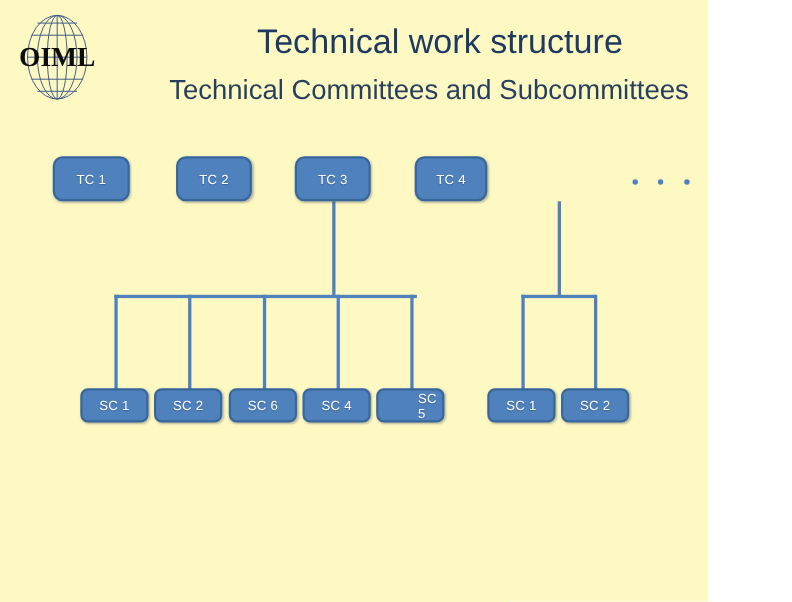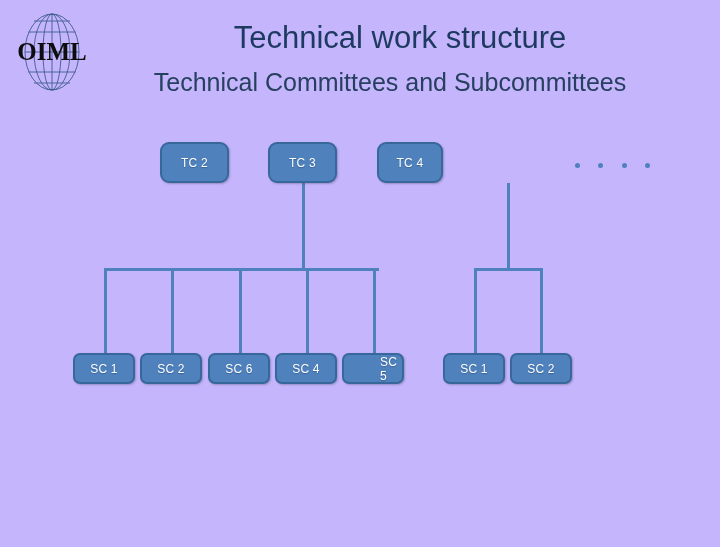--- a/index.html
+++ b/index.html
@@ -6,23 +6,23 @@
   html, body {
     margin: 0;
     padding: 0;
     background: #ffffff;
   }
   body {
     font-family: "Liberation Sans", sans-serif;
   }
   #slide {
     position: relative;
-    width: 720px;
+    width: 644px;
     height: 547px;
-    background: #c4b5fd;
+    background: #fef9c3;
     overflow: hidden;
   }
 
   
   #logo {
     position: absolute;
     left: 10px;
     top: 6px;
     width: 84px;
     height: 92px;
@@ -127,20 +127,23 @@
     <div class="line h" style="left: 104px; top: 268px; width: 275px;"></div>
     <div class="line v" style="left: 104px; top: 268px; height: 86px;"></div>
     <div class="line v" style="left: 171px; top: 268px; height: 86px;"></div>
     <div class="line v" style="left: 239px; top: 268px; height: 86px;"></div>
     <div class="line v" style="left: 306px; top: 268px; height: 86px;"></div>
     <div class="line v" style="left: 373px; top: 268px; height: 86px;"></div>
     <div class="line v" style="left: 507px; top: 183px; height: 86px;"></div>
     <div class="line h" style="left: 474px; top: 268px; width: 67px;"></div>
     <div class="line v" style="left: 474px; top: 268px; height: 86px;"></div>
     <div class="line v" style="left: 540px; top: 268px; height: 86px;"></div>
+    <div class="node tc" style="left: 48px; top: 142px; width: 70px;">
+      <span>TC 1</span>
+    </div>
     <div class="node tc" style="left: 160px; top: 142px; width: 69px;">
       <span>TC 2</span>
     </div>
     <div class="node tc" style="left: 268px; top: 142px; width: 69px;">
       <span>TC 3</span>
     </div>
     <div class="node tc" style="left: 377px; top: 142px; width: 66px;">
       <span>TC 4</span>
     </div>
     <div class="node sc" style="left: 73px; top: 353px; width: 62px;">

